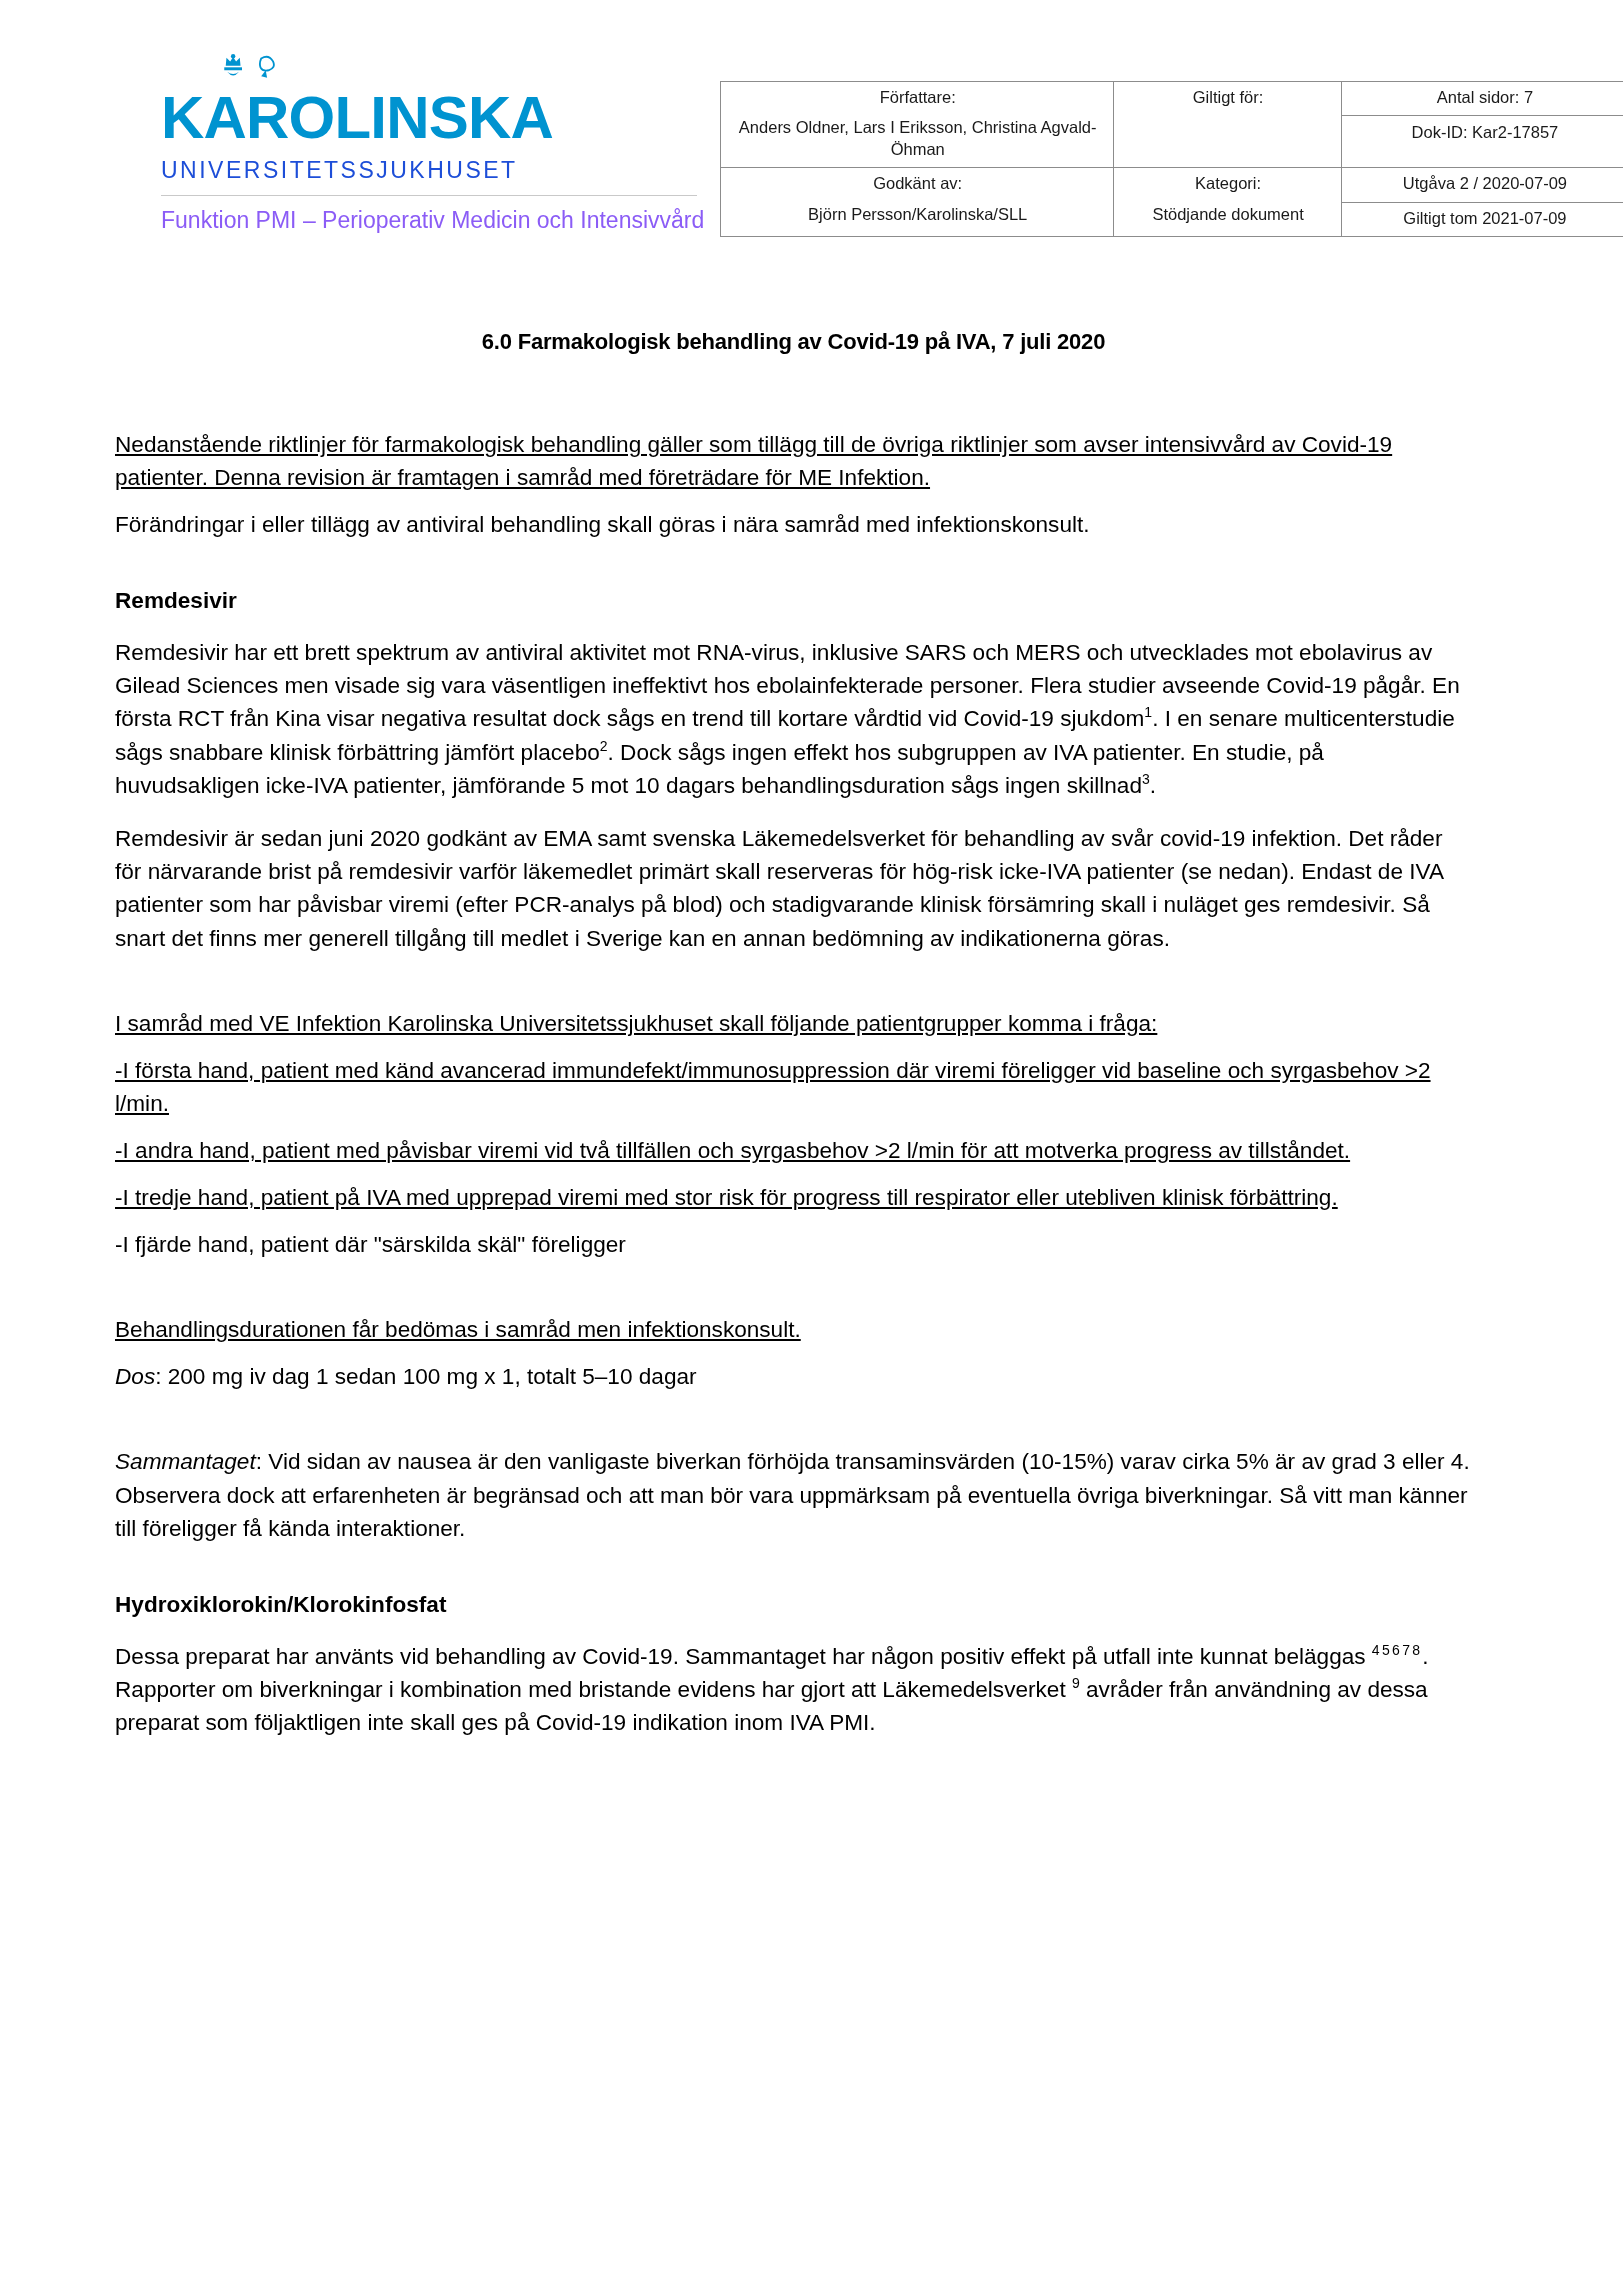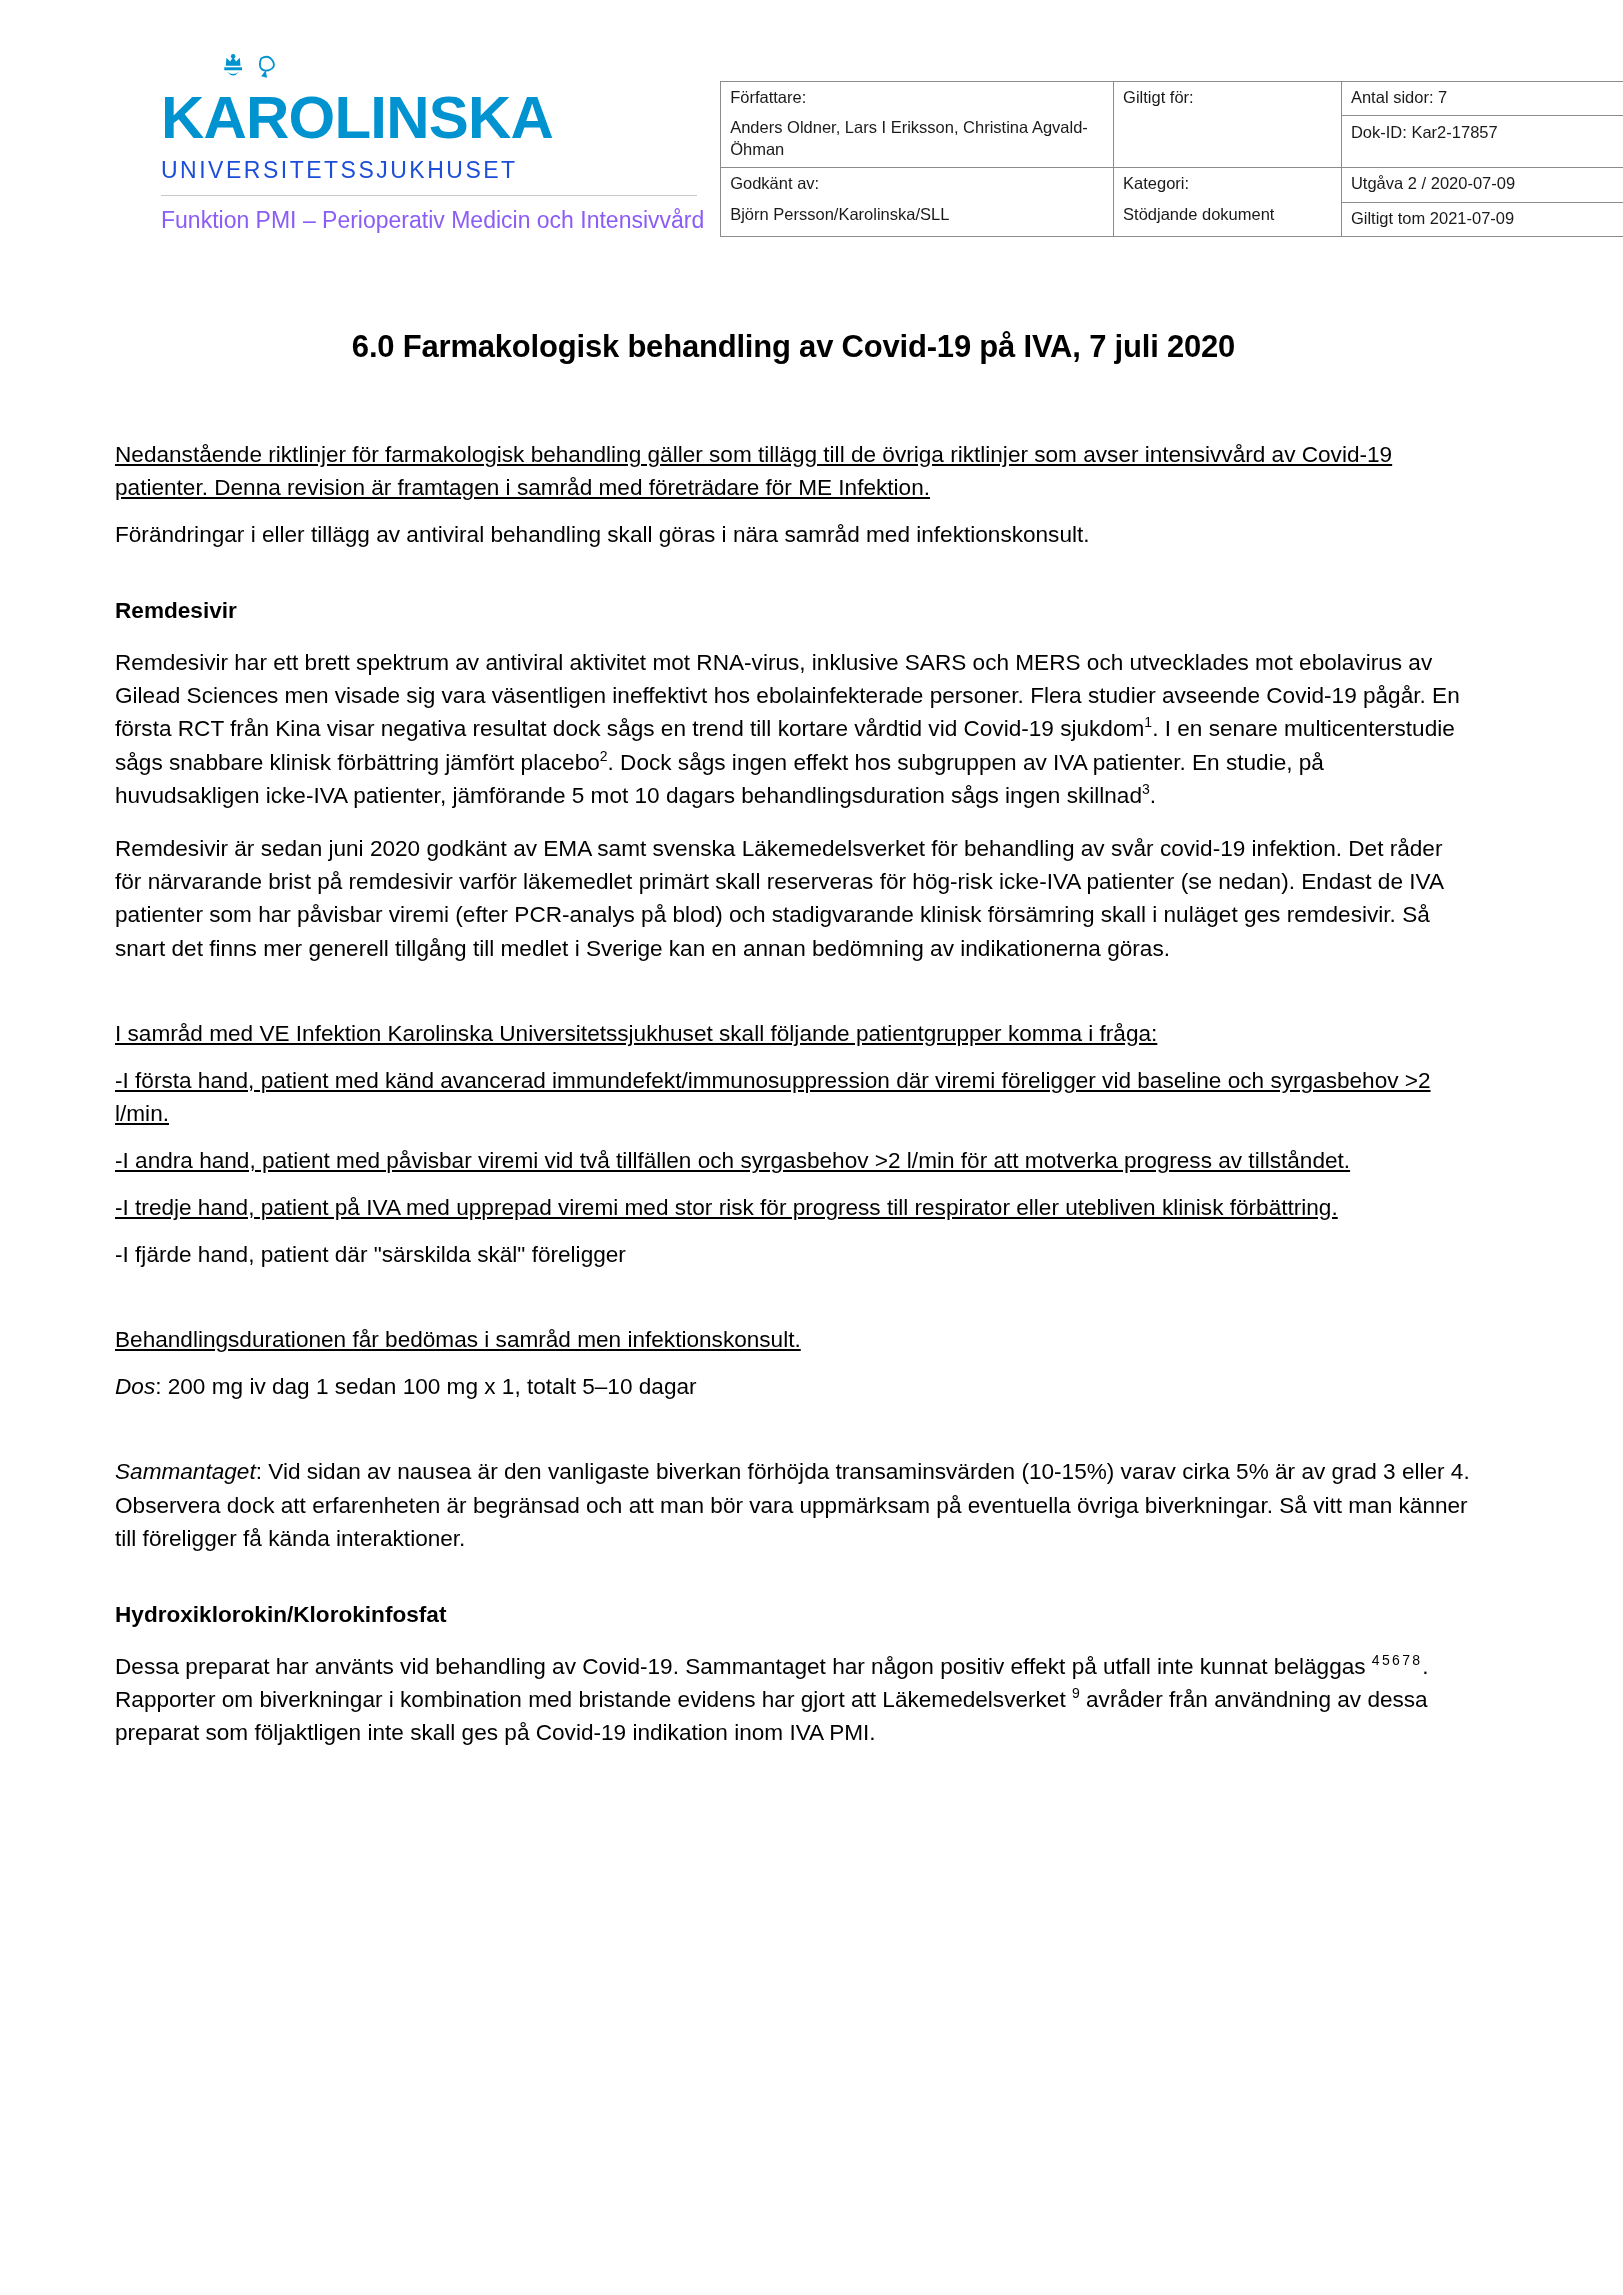--- a/index.html
+++ b/index.html
@@ -78,31 +78,32 @@
     color: #1a1a1a;
     table-layout: fixed;
     width: 853px;
     font-family: "Liberation Sans", sans-serif;
   }
   .meta-table td {
     border: 0.8px solid #8c8c8c;
     padding: 5.4px 7.7px 6.1px 9.2px;
     vertical-align: top;
     line-height: 1.33;
+    text-align: center;
   }
   .col-a { width: 375px; }
   .col-b { width: 210px; }
   .col-c { width: 268px; }
   .nb { border-bottom: none !important; padding-bottom: 1.5px !important; }
   .nt { border-top: none !important; padding-top: 1.5px !important; }
 
   
   .doc-title {
     text-align: center;
-    font-size: 31px;
+    font-size: 22px;
     font-weight: bold;
     margin: 92px 0 0 0;
     letter-spacing: -0.2px;
     font-family: "Liberation Sans", sans-serif;
   }
   .content {
     margin-top: 73px;
     font-size: 22.6px;
     line-height: 1.47;
     color: #000;

